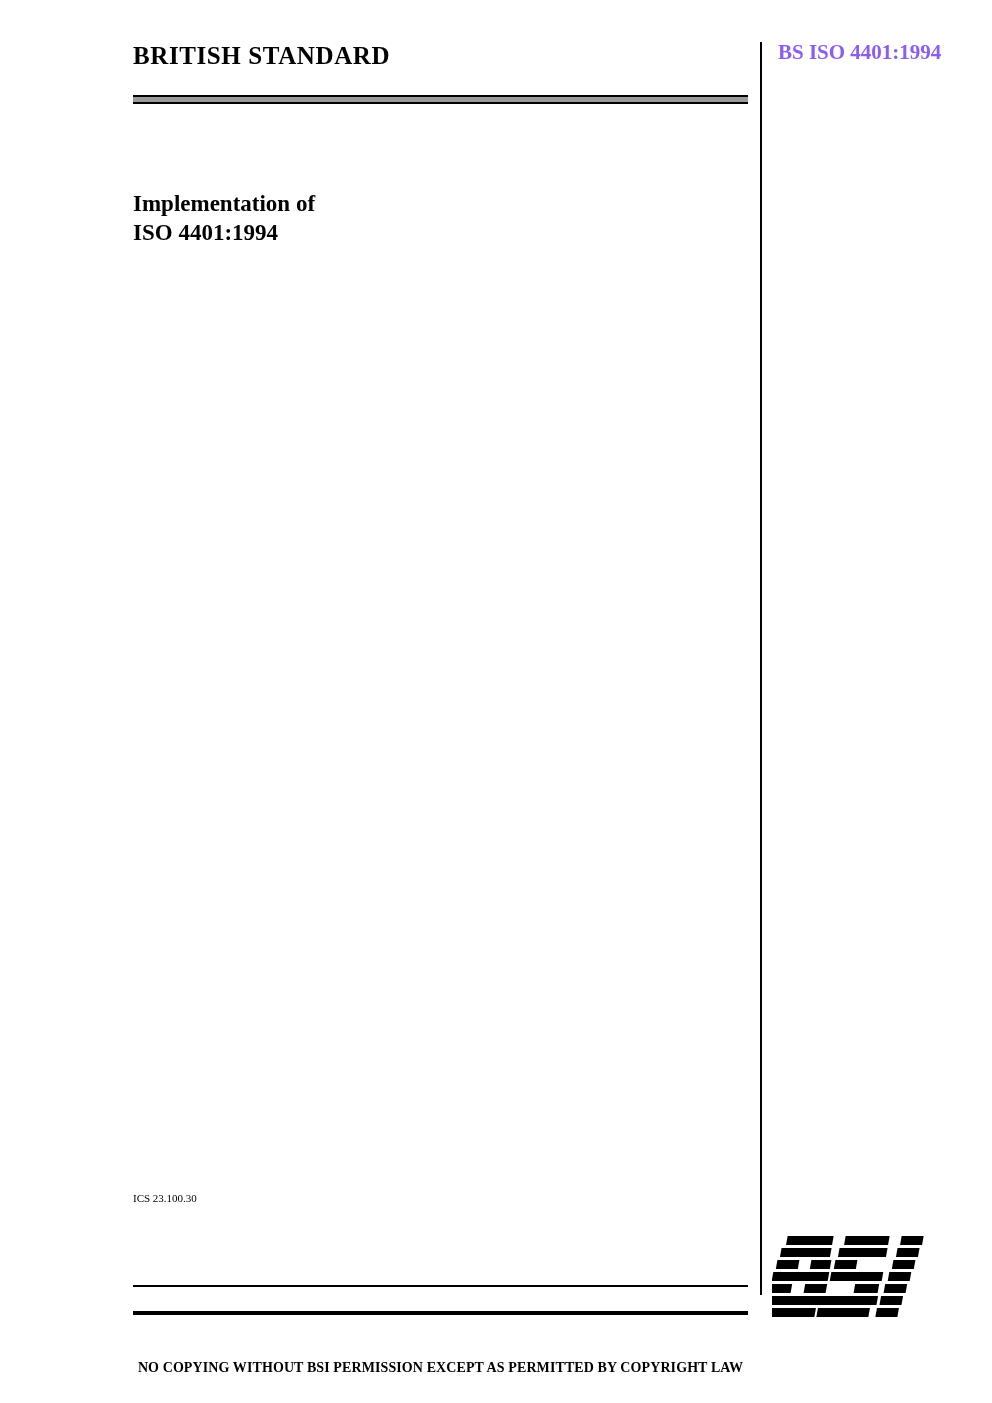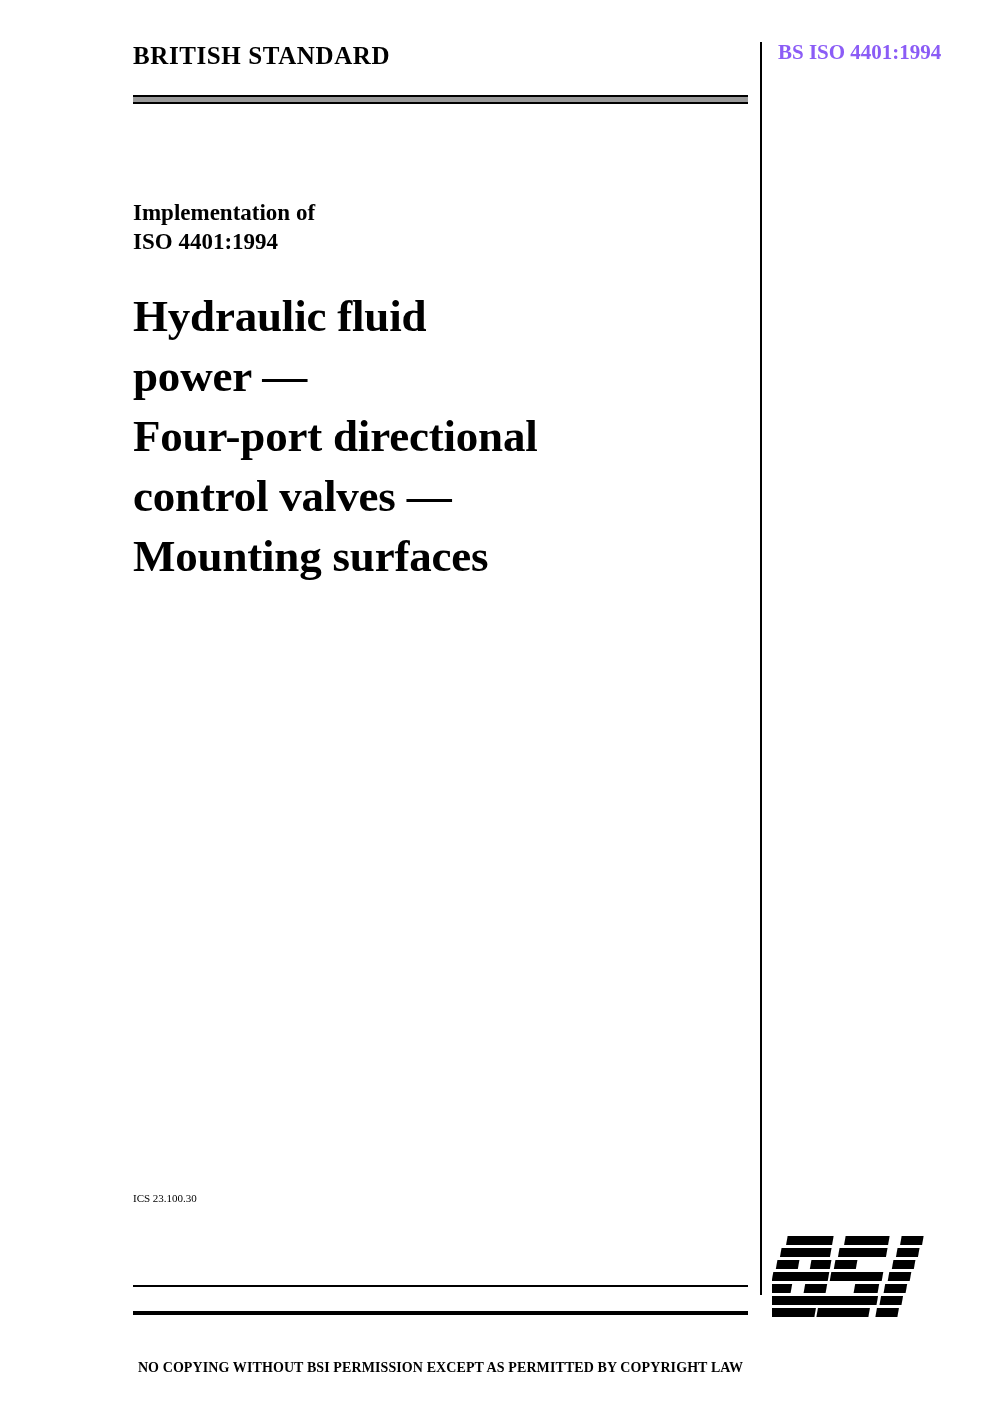--- a/index.html
+++ b/index.html
@@ -80,21 +80,21 @@
     top: 2px;
     width: 615px;
     height: 5px;
     background: #9a9a9a;
   }
 
   
   .title-block {
     position: absolute;
     left: 133px;
-    top: 198px;
+    top: 189px;
     width: 600px;
   }
   .implementation {
     font-family: "Liberation Serif", serif;
     font-weight: bold;
     font-size: 23px;
     line-height: 29px;
     margin: 0 0 30px 0;
     white-space: pre-line;
   }
@@ -172,25 +172,20 @@
 
   <div class="vrule"></div>
 
   <div class="header-bar">
     <div class="header-bar-inner"></div>
   </div>
 
   <div class="title-block">
     <p class="implementation">Implementation of
 ISO 4401:1994</p>
-    <h1 class="main-title">Hydraulic fluid
-power —
-Four-port directional
-control valves —
-Mounting surfaces</h1>
   </div>
 
   <div class="ics">ICS 23.100.30</div>
 
   <div class="footer-rule-top"></div>
   <div class="footer-note">NO COPYING WITHOUT BSI PERMISSION EXCEPT AS PERMITTED BY COPYRIGHT LAW</div>
   <div class="footer-rule-bottom"></div>
 
   <div class="bsi-logo">
     <svg width="172" height="84" viewBox="0 0 172 84" xmlns="http://www.w3.org/2000/svg" aria-hidden="true">

